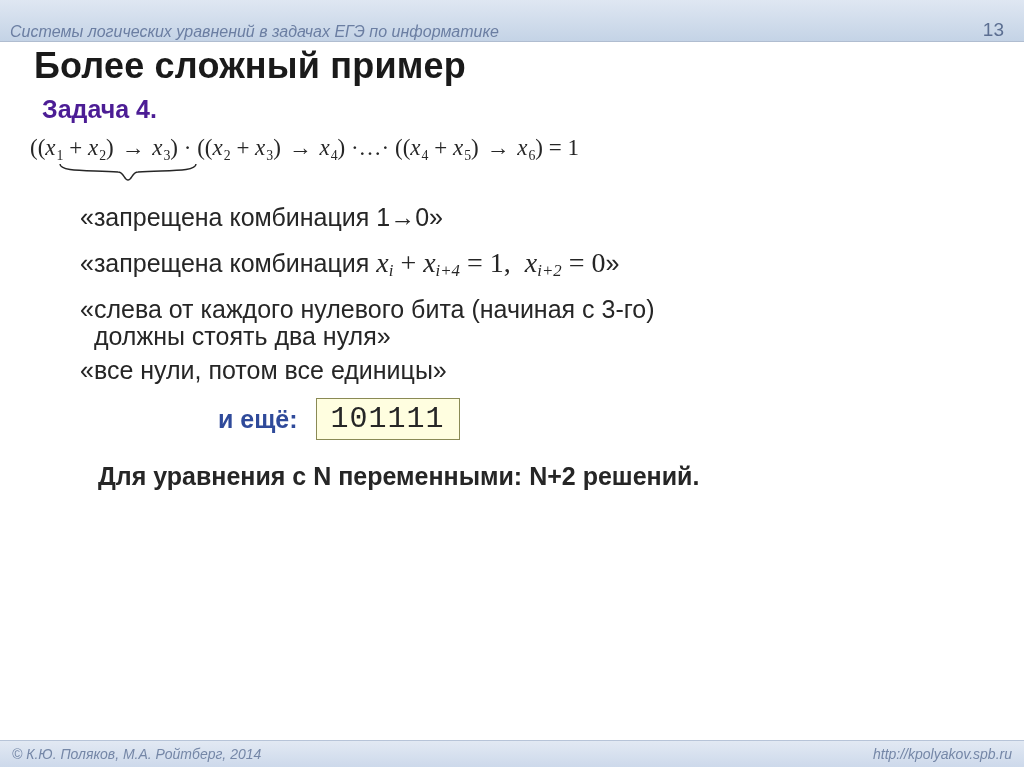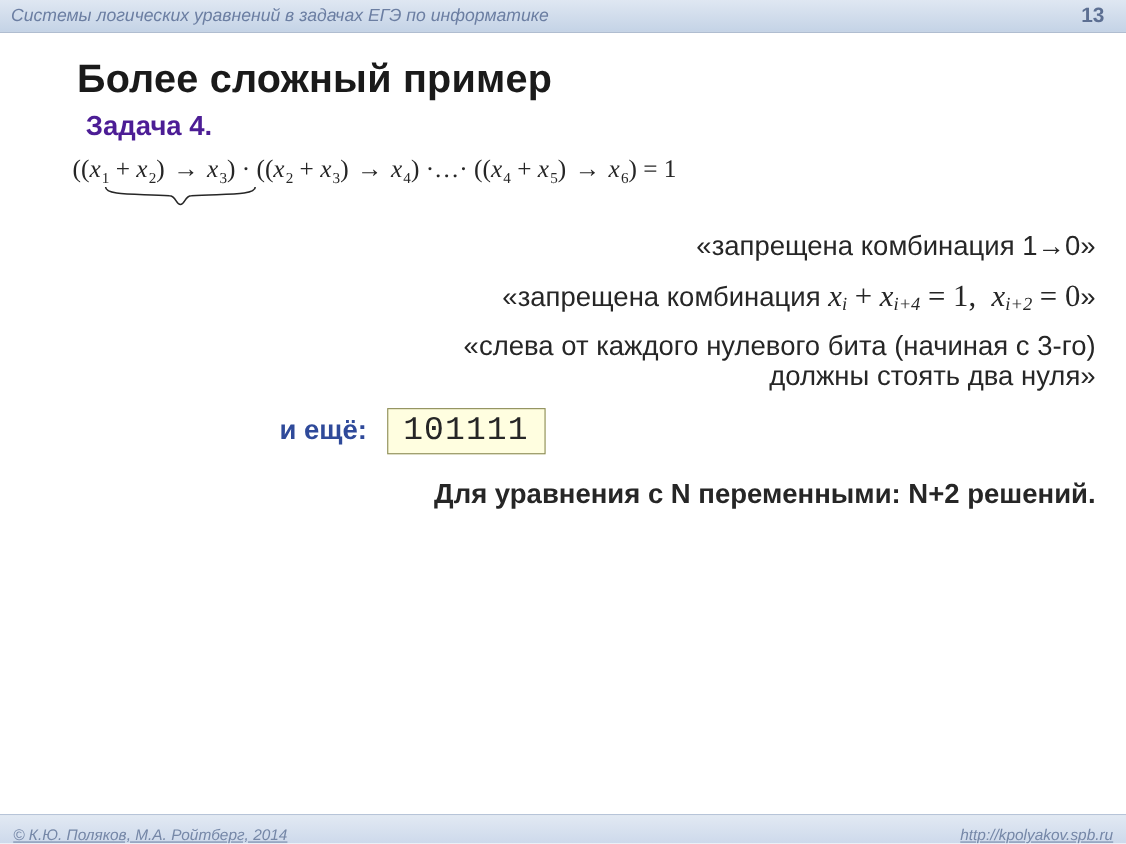--- a/index.html
+++ b/index.html
@@ -13,40 +13,39 @@
     background: #ffffff;
     position: relative;
     font-family: Arial, Helvetica, sans-serif;
     color: #262626;
     overflow: hidden;
   }
   .topbar {
     height: 29px;
     background: linear-gradient(#dfe7f2, #c4d3e6);
     display: flex;
-    align-items: center;
-    padding: 0 16px 0 10px;
+    align-items: flex-end;
+    padding: 12px 16px 0 10px;
     border-bottom: 1px solid #b0bdd0;
   }
   .topbar .title {
     color: #6b7ea2;
     font-size: 16px;
     font-style: italic;
     flex: 1;
     white-space: nowrap;
   }
   .topbar .pageno {
     color: #5c6f92;
     font-size: 19px;
-    font-weight: bold;
+    font-weight: normal;
     margin-right: 4px;
   }
   .body {
-    padding: 21px 28px 0 34px;
-    margin-left: 36px;
+    padding: 3px 28px 0 34px;
   }
   .heading {
     font-size: 36px;
     font-weight: bold;
     color: #1a1a1a;
     margin: 0 0 8px 0;
     letter-spacing: 0.2px;
   }
   .task {
     font-size: 25px;
@@ -77,21 +76,20 @@
     margin-top: -4px;
     margin-left: 24px;
   }
   .brace {
     stroke: #262626;
     fill: none;
   }
   .notes {
     margin-left: 46px;
     margin-top: 12px;
-    text-align: right;
   }
   .note {
     font-size: 25px;
     color: #262626;
     margin-bottom: 16px;
     line-height: 1.1;
   }
   .note .math {
     font-family: "Times New Roman", Times, serif;
     font-size: 28px;
@@ -142,26 +140,25 @@
   }
   .footer {
     position: absolute;
     left: 0;
     right: 0;
     bottom: 0;
     height: 26px;
     background: linear-gradient(#e2e9f3, #cdd9eb);
     border-top: 1px solid #b7c4d8;
     display: flex;
-    align-items: flex-end;
+    align-items: center;
     padding: 0 12px;
     color: #7587a7;
     font-size: 14px;
     font-style: italic;
-    text-decoration: underline;
   }
   .footer .right { margin-left: auto; }
 </style>
 </head>
 <body>
 
 <div class="slide">
 
   <div class="topbar">
     <div class="title">Системы логических уравнений в задачах ЕГЭ по информатике</div>
@@ -187,20 +184,21 @@
 
       <div class="note">
         <span>«запрещена комбинация  </span><span class="math"><span class="v">x</span><sub>i</sub> + <span class="v">x</span><sub>i+4</sub> = 1,&nbsp;&nbsp;<span class="v">x</span><sub>i+2</sub> = 0</span><span>»</span>
       </div>
 
       <div class="note" style="margin-bottom:6px">
         <div>«слева от каждого нулевого бита (начиная с 3-го)</div>
         <div style="white-space:pre">  должны стоять два нуля»</div>
       </div>
 
+      <div class="note" style="margin-bottom:10px">«все нули, потом все единицы»</div>
 
 
       <div class="more-row">
         <span class="more-label">и ещё:</span>
         <span class="hlbox">101111</span>
       </div>
 
       <div class="conclusion">Для уравнения с N переменными: N+2 решений.</div>
 
     </div>

